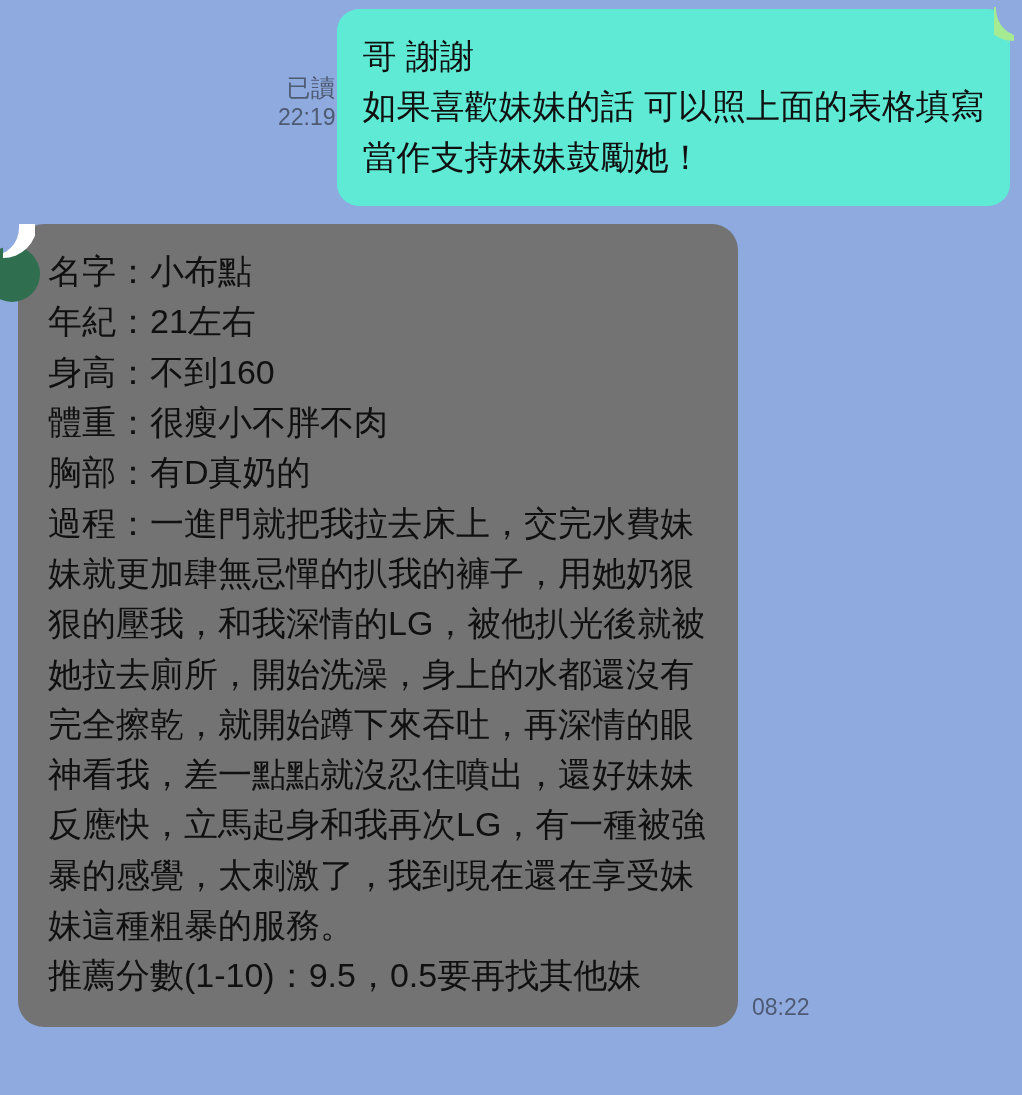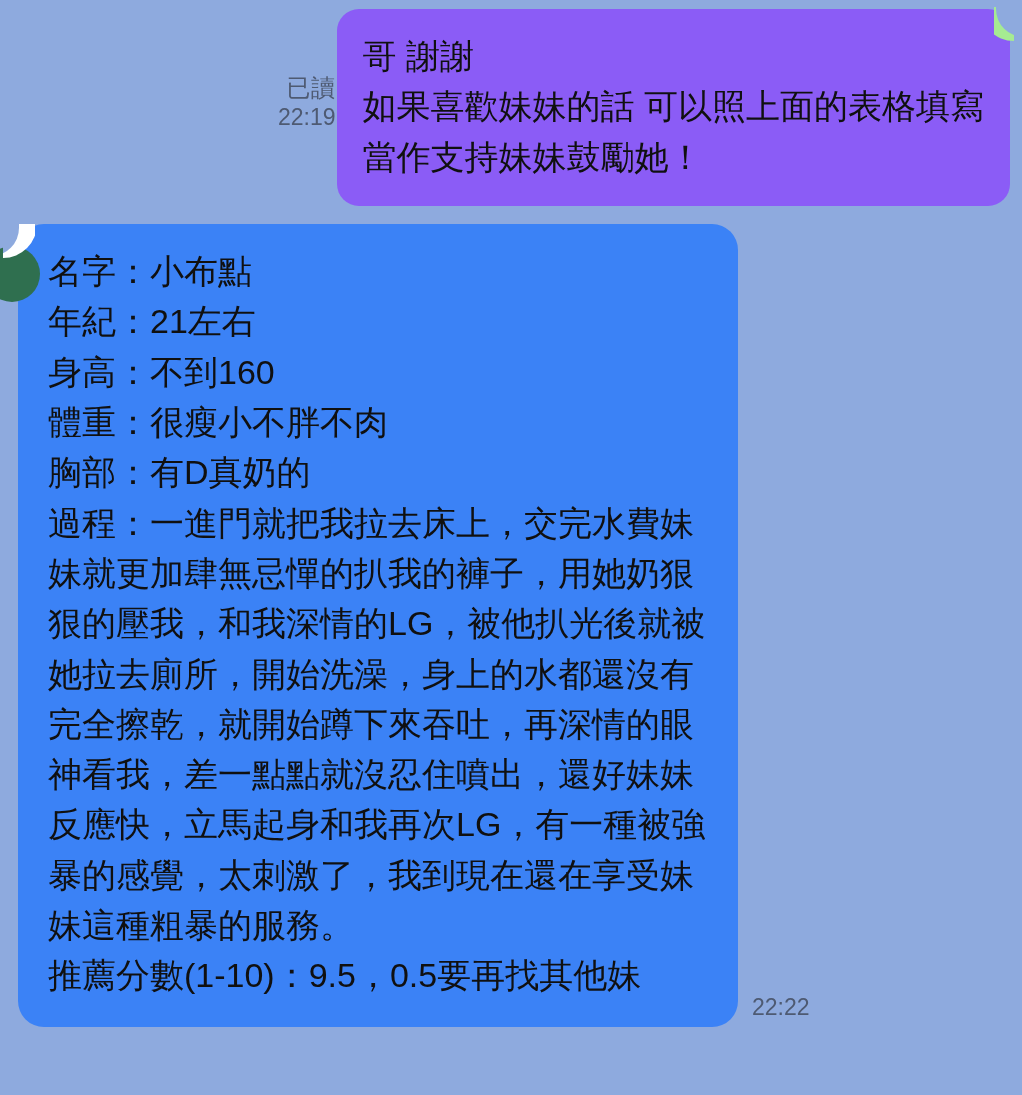--- a/index.html
+++ b/index.html
@@ -47,21 +47,21 @@
     line-height: 1.25;
     letter-spacing: 0.5px;
   }
   .time-out {
     font-size: 23px;
     color: #4e5a72;
     line-height: 1.3;
   }
   .bubble-out {
     position: relative;
-    background: #8b5cf6;
+    background: #5eead4;
     border-radius: 22px;
     padding: 22px 26px 24px 26px;
     max-width: 740px;
     box-sizing: border-box;
   }
   .bubble-out .tail {
     position: absolute;
     top: -2px;
     right: -14px;
     width: 30px;
@@ -111,21 +111,21 @@
     left: -34px;
     top: 22px;
     width: 56px;
     height: 56px;
     border-radius: 50%;
     background: #2f6f4f;
     overflow: hidden;
   }
   .bubble-in {
     position: relative;
-    background: #3b82f6;
+    background: #737373;
     border-radius: 26px;
     padding: 22px 28px 26px 30px;
     width: 720px;
     box-sizing: border-box;
   }
   .bubble-in .tail {
     position: absolute;
     top: 0px;
     left: -15px;
     width: 32px;
@@ -183,16 +183,16 @@
       <span class="avatar"></span>
       <span class="tail"></span>
       <div class="msg-text">名字：小布點
 年紀：21左右
 身高：不到160
 體重：很瘦小不胖不肉
 胸部：有D真奶的
 過程：一進門就把我拉去床上，交完水費妹妹就更加肆無忌憚的扒我的褲子，用她奶狠狠的壓我，和我深情的LG，被他扒光後就被她拉去廁所，開始洗澡，身上的水都還沒有完全擦乾，就開始蹲下來吞吐，再深情的眼神看我，差一點點就沒忍住噴出，還好妹妹反應快，立馬起身和我再次LG，有一種被強暴的感覺，太刺激了，我到現在還在享受妹妹這種粗暴的服務。
 推薦分數(1-10)：9.5，0.5要再找其他妹</div>
     </div>
-    <div class="time-in">22:22</div>
+    <div class="time-in">08:22</div>
   </div>
 
 </div>
 
 </body></html>

